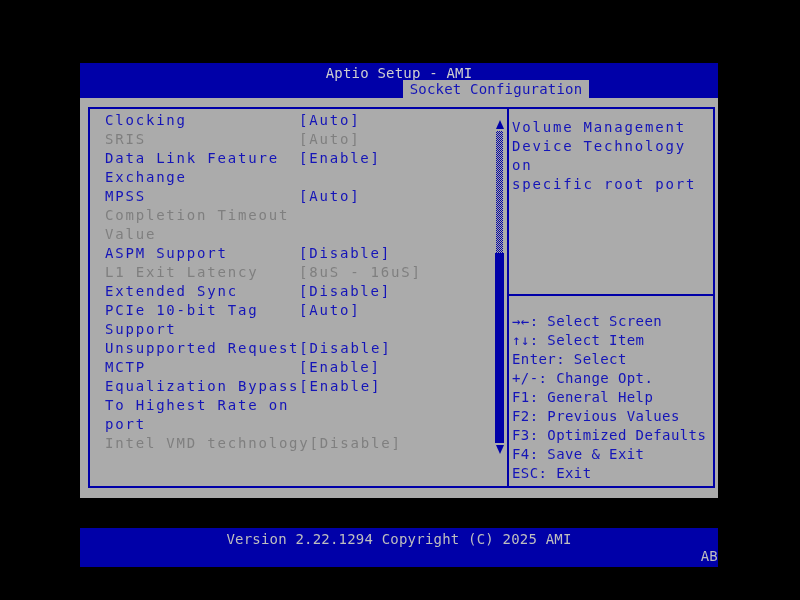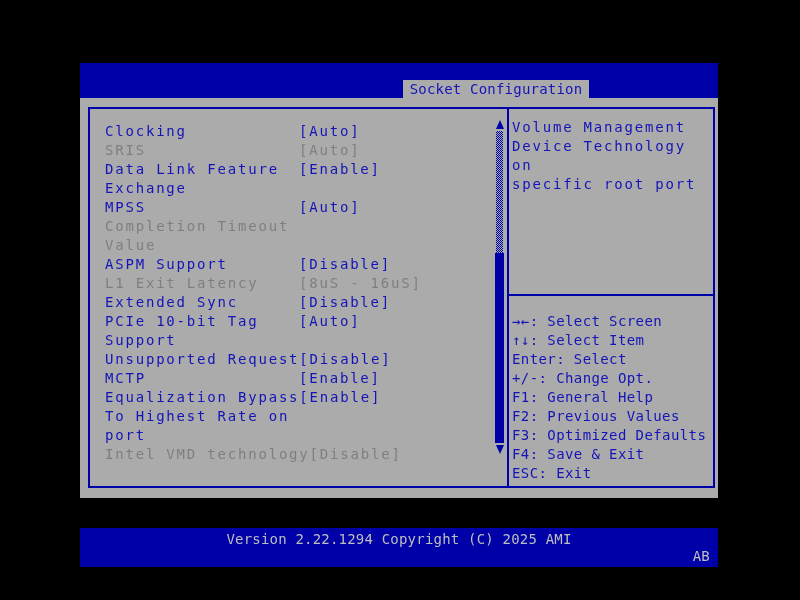--- a/index.html
+++ b/index.html
@@ -22,21 +22,21 @@
   .tab{position:absolute;left:323px;top:17px;width:186px;height:18px;background:var(--bg-gray);
        color:var(--text-blue);text-align:center;line-height:18px;letter-spacing:0.2px;}
 
   
   .body-area{position:absolute;left:80px;top:98px;width:638px;height:400px;background:var(--bg-gray);}
   .main-box{position:absolute;left:8px;top:9px;width:627px;height:381px;border:2px solid var(--blue);display:flex;}
   .left-pane{position:relative;width:419px;height:100%;border-right:2px solid var(--blue);}
   .right-pane{position:relative;flex:1;height:100%;}
 
   
-  .items{padding:13px 34px 0 15px;color:var(--text-blue);letter-spacing:1.8px;line-height:19px;}
+  .items{padding:2px 34px 0 15px;color:var(--text-blue);letter-spacing:1.8px;line-height:19px;}
   .item-line1{display:flex;}
   .lbl{flex:0 0 auto;min-width:194px;white-space:nowrap;}
   .val{white-space:nowrap;}
   .grayed{color:var(--gray-text);}
 
   
   .scrollbar{position:absolute;top:11px;right:3px;width:9px;height:336px;display:flex;flex-direction:column;align-items:center;}
   .tri-up{width:0;height:0;border-left:4.5px solid transparent;border-right:4.5px solid transparent;
           border-bottom:9px solid var(--blue);margin-bottom:2px;}
   .tri-down{width:0;height:0;border-left:4.5px solid transparent;border-right:4.5px solid transparent;
@@ -46,28 +46,29 @@
   .thumb{width:9px;height:190px;background:var(--blue);}
 
   
   .help-text{padding:9px 2px 0 3px;color:var(--text-blue);letter-spacing:1.8px;line-height:19px;}
   .help-divider{position:absolute;left:0;top:185px;width:100%;height:2px;background:var(--blue);}
   .hotkeys{position:absolute;left:3px;top:203px;width:100%;color:var(--text-blue);letter-spacing:0.4px;line-height:19px;}
 
   
   .footer-bar{position:absolute;left:80px;top:528px;width:638px;height:39px;background:var(--blue);color:var(--footer-text);}
   .version-line{margin-top:3px;text-align:center;letter-spacing:0.2px;}
-  .code-line{margin-top:1px;text-align:right;padding-right:8px;letter-spacing:0.2px;}
+  .code-line{margin-top:1px;text-align:right;letter-spacing:0.2px;}
 </style>
 </head>
 <body>
 
 <div class="screen">
 
   <div class="header-band">
+    <div class="app-title">Aptio Setup - AMI</div>
     <div class="tab">Socket Configuration</div>
   </div>
 
   <div class="body-area">
     <div class="main-box">
 
       <div class="left-pane">
         <div class="items" id="items">
             <div class="item">
               <div class="item-line1">

